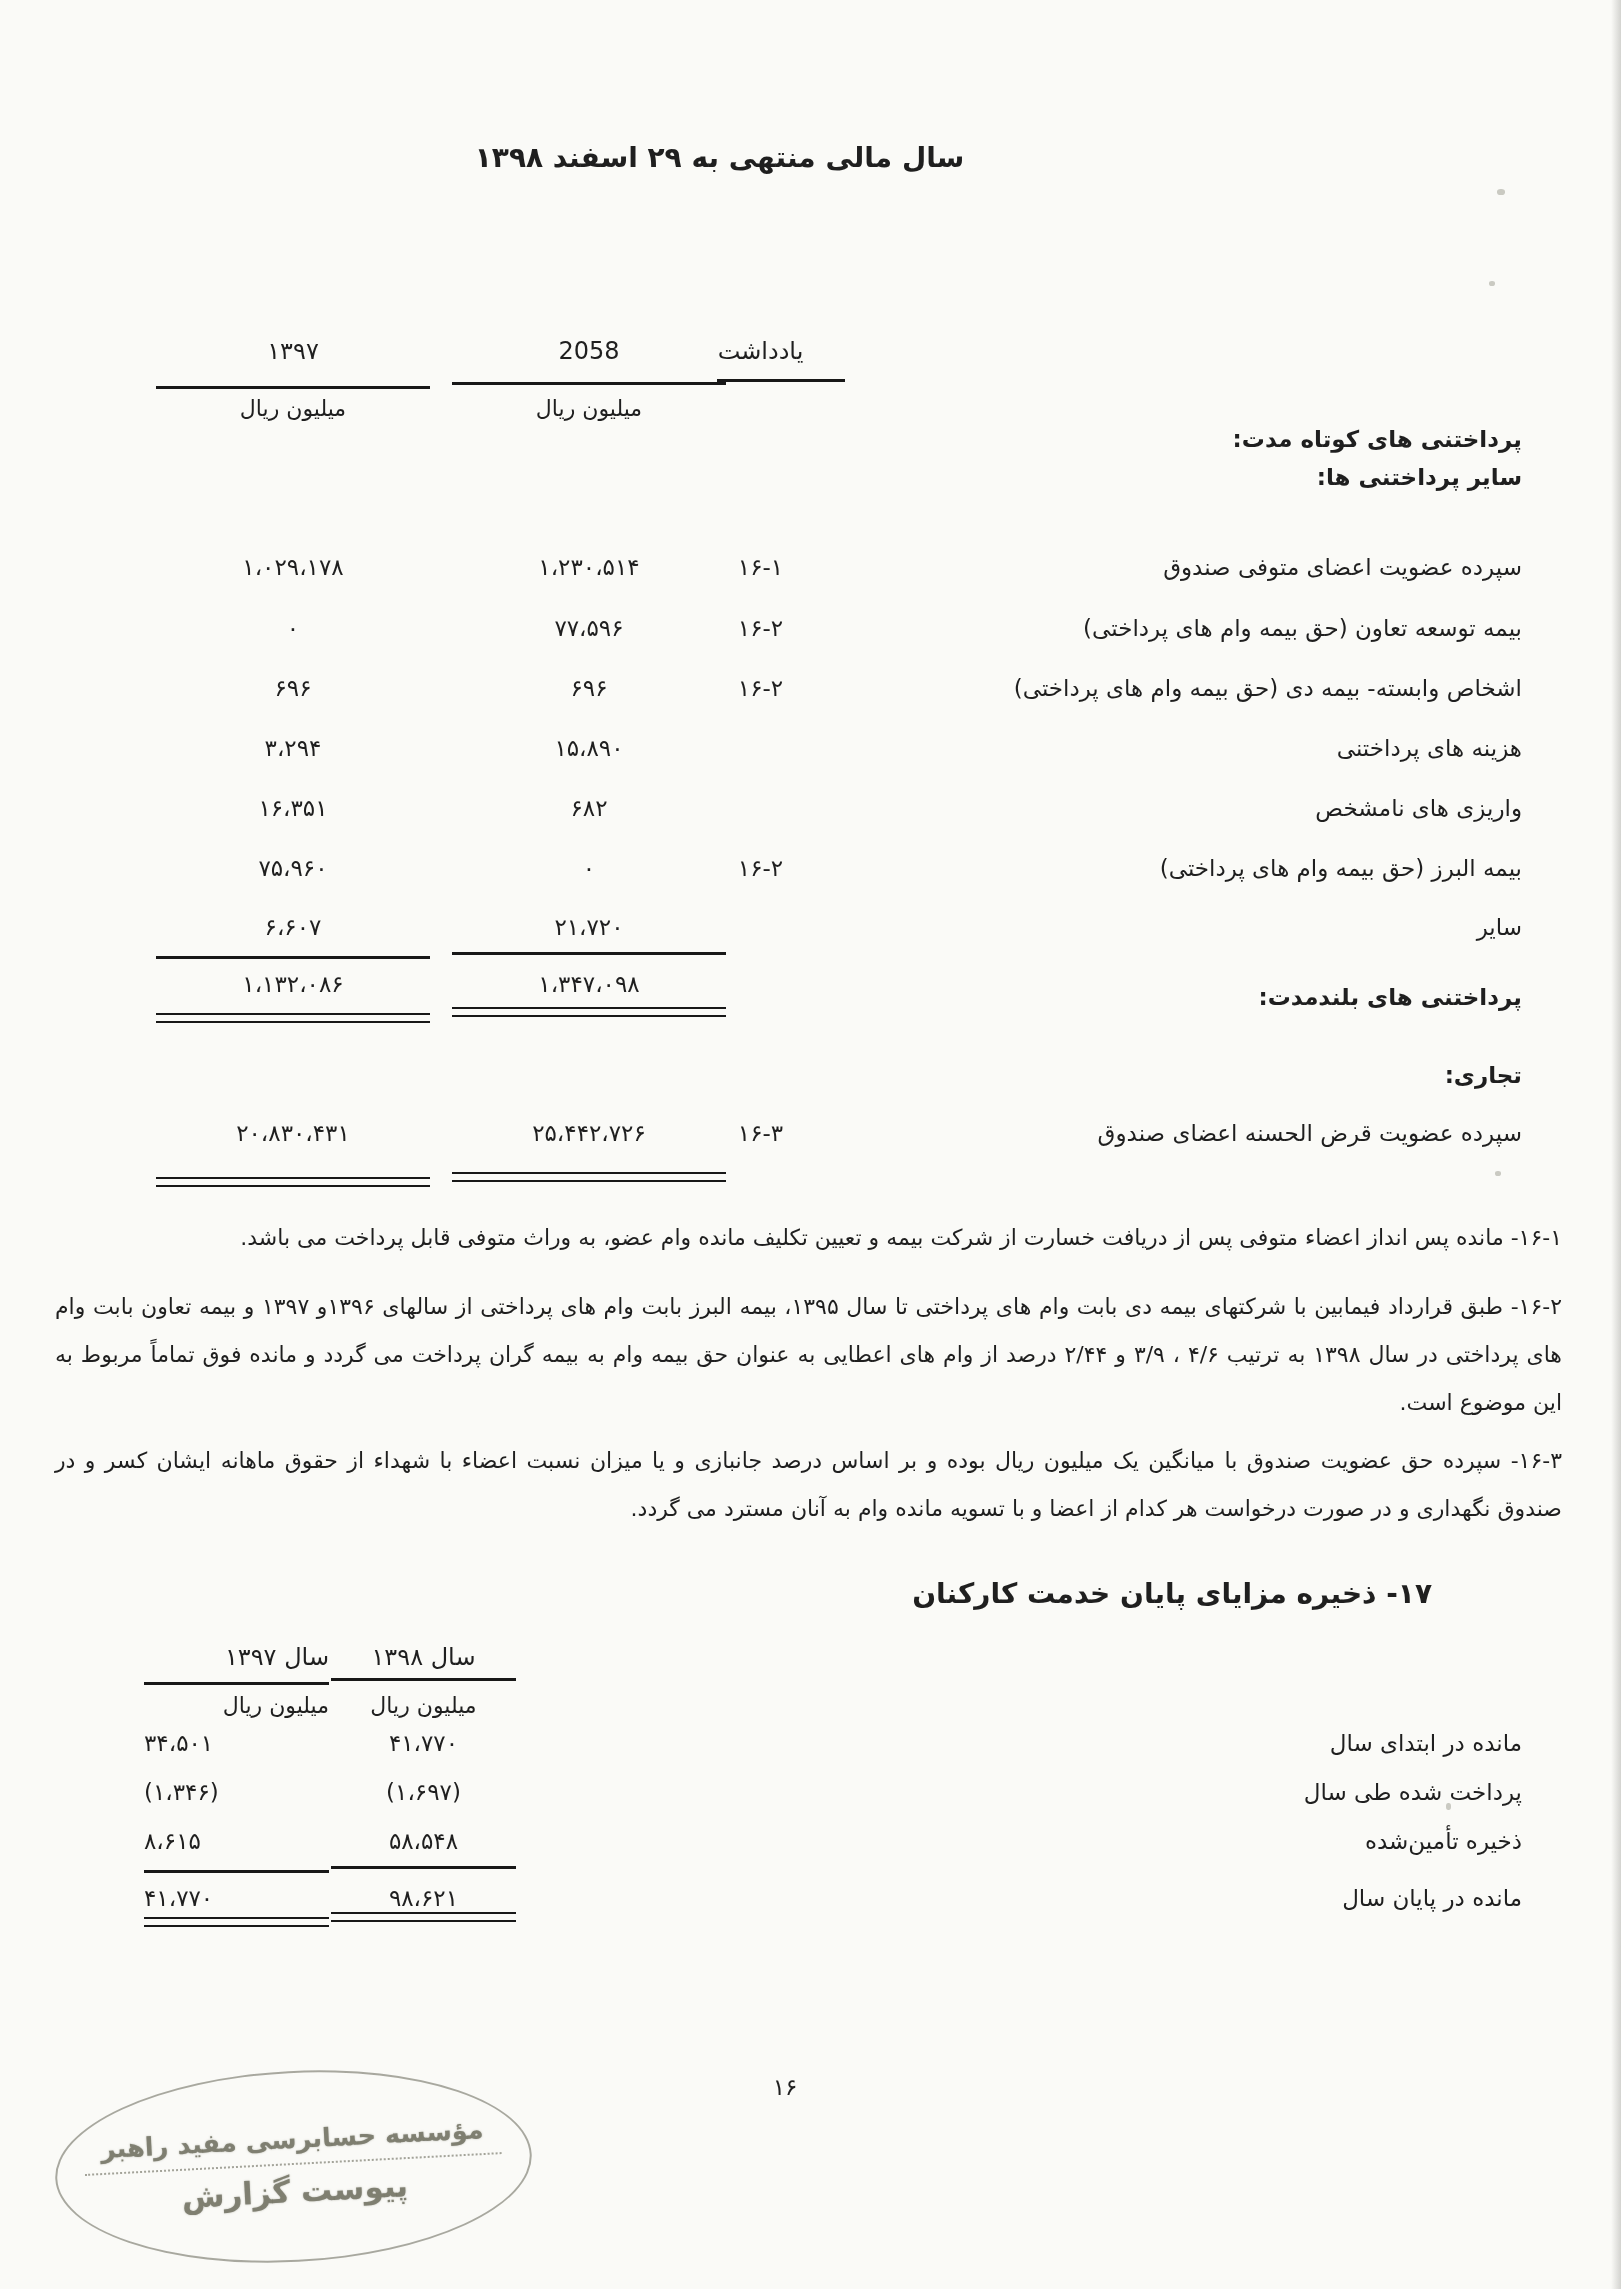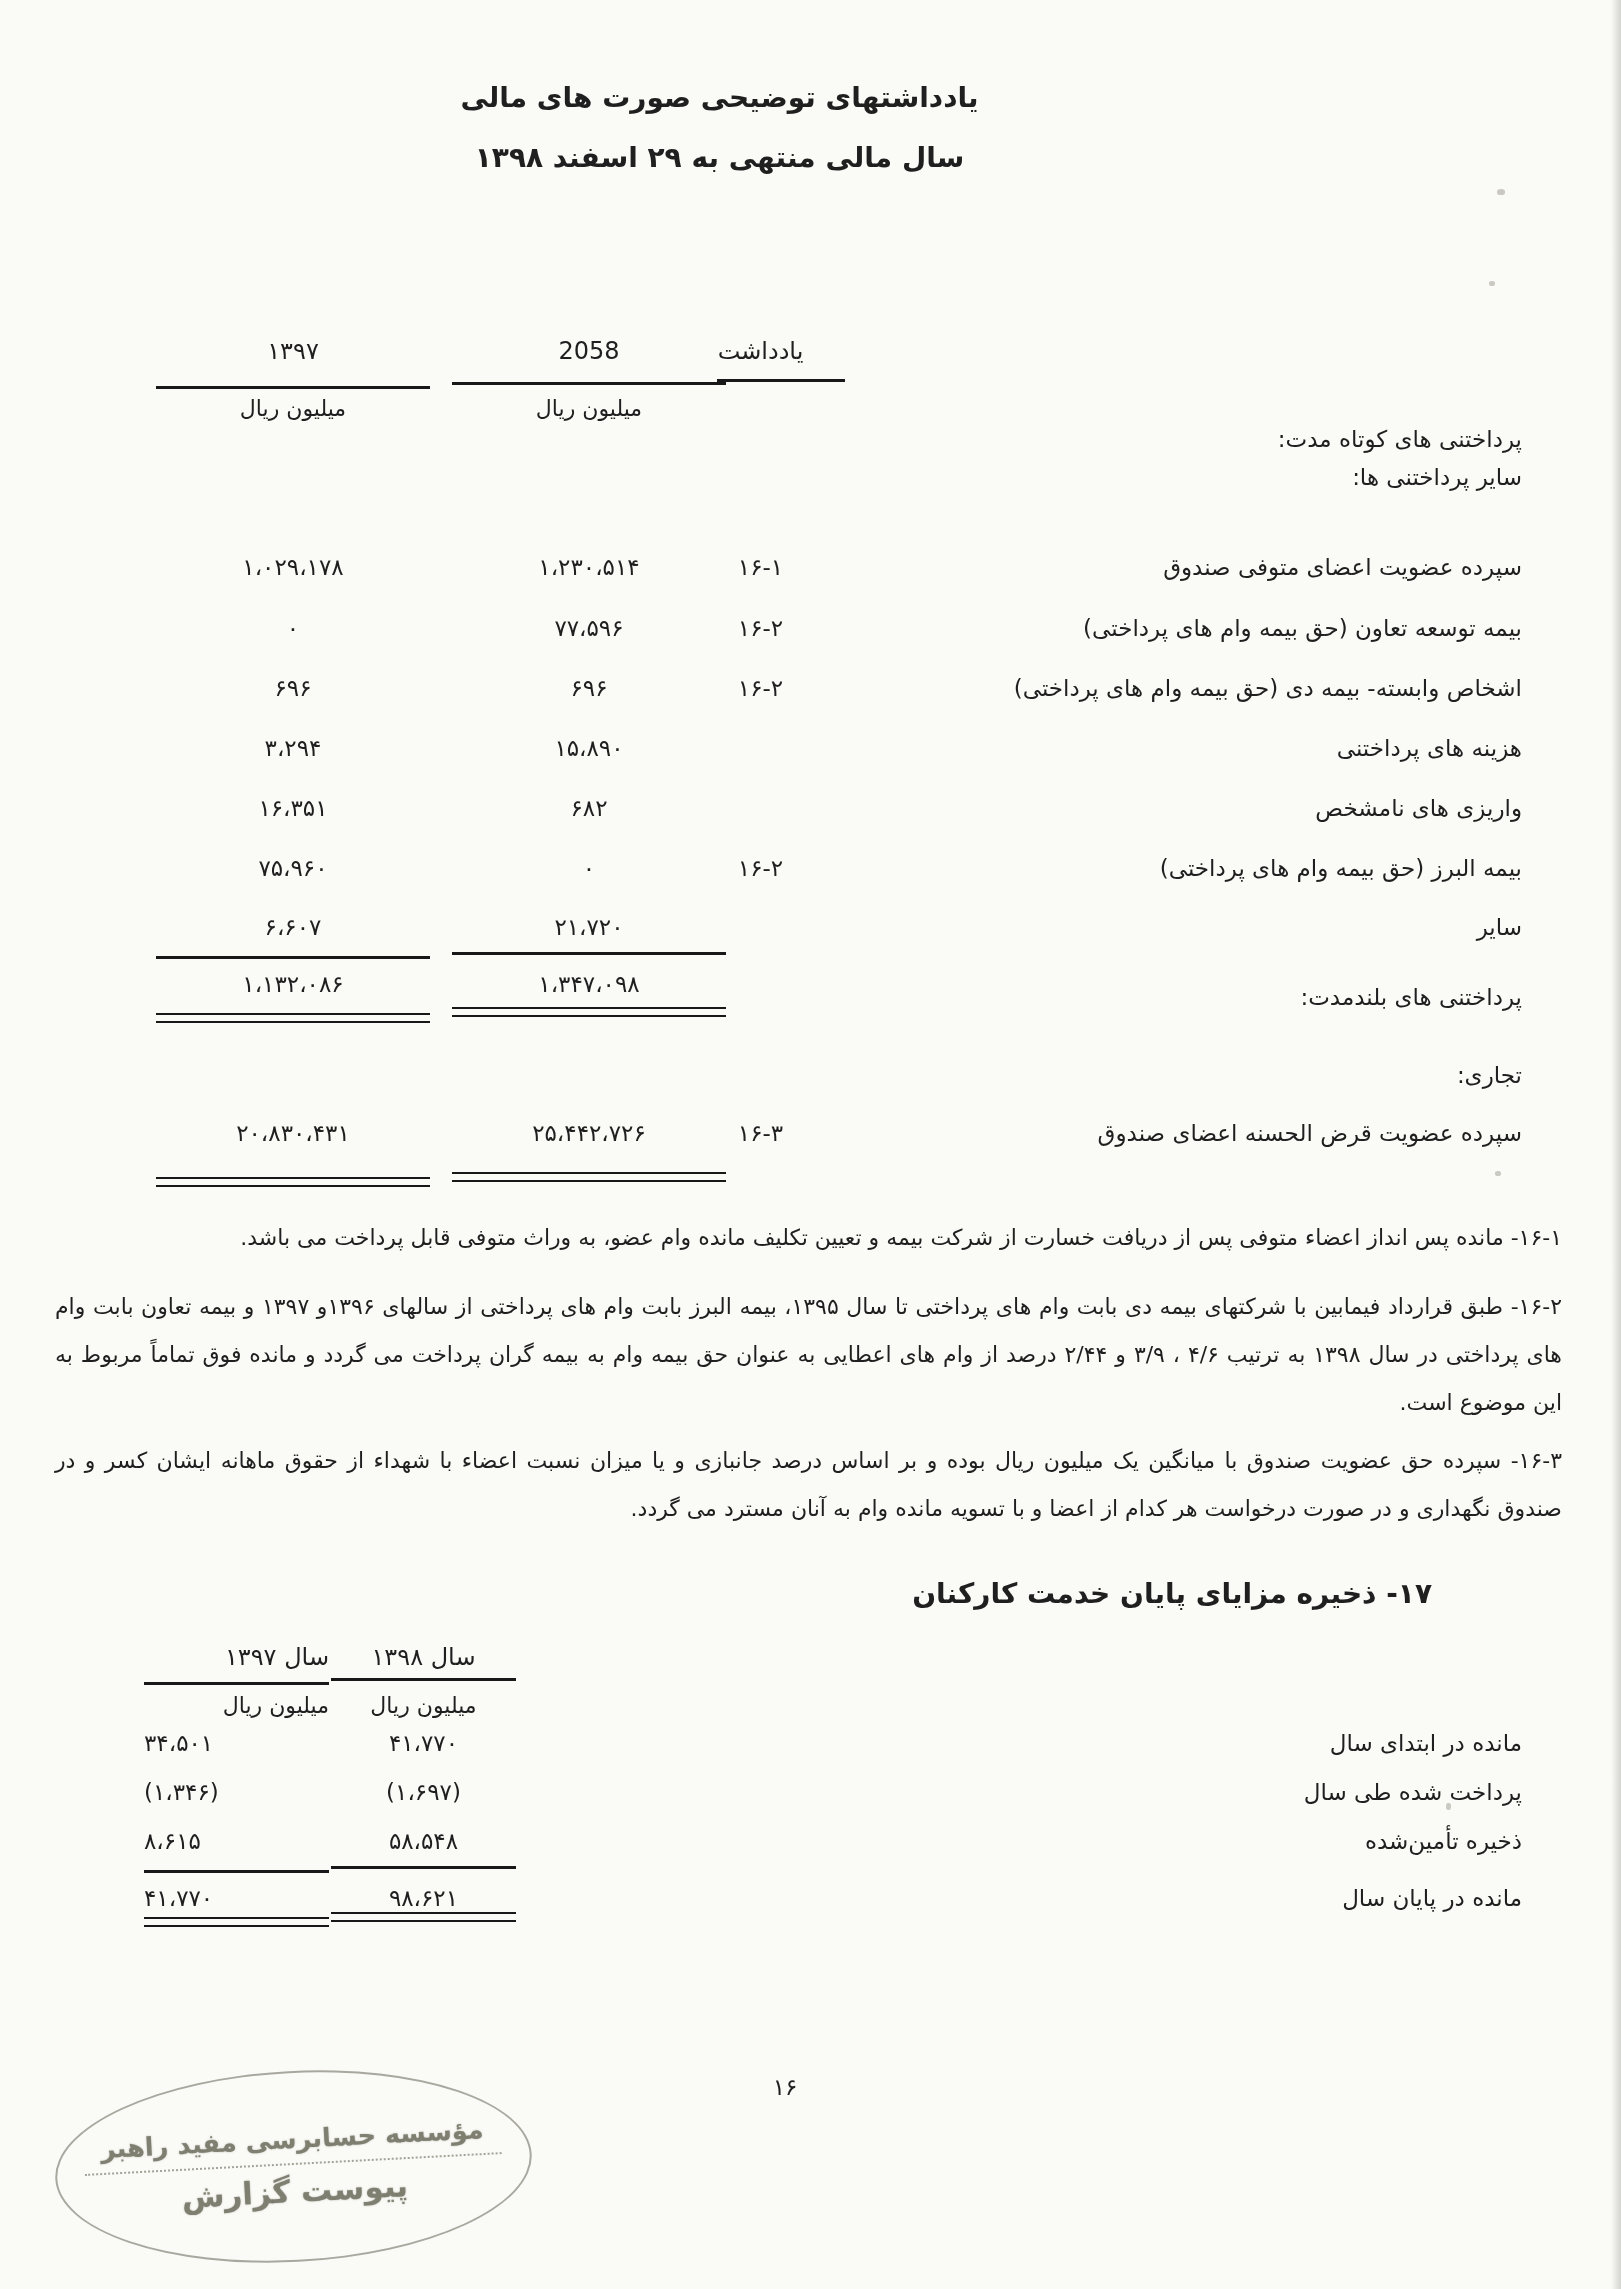--- a/index.html
+++ b/index.html
@@ -11,21 +11,21 @@
     color:#1f1f1f;
     overflow:hidden;
     direction:rtl;
   }
   .abs{position:absolute;}
   
   .hdr{left:322px;width:795px;text-align:center;font-weight:bold;font-size:28px;white-space:nowrap;}
   
   .sec-title{right:189px;font-weight:bold;font-size:28px;white-space:nowrap;}
   
-  .subhead{right:99px;font-weight:normal;font-size:23px;white-space:nowrap;margin-left:36px;}
+  .subhead{right:99px;font-weight:bold;font-size:23px;white-space:nowrap;margin-left:36px;}
   
   .row{left:0;right:0;height:40px;font-size:23px;}
   .lb{position:absolute;right:99px;top:0;text-align:right;white-space:nowrap;}
   .c97{position:absolute;left:156px;width:274px;top:0;text-align:center;}
   .c98{position:absolute;left:452px;width:274px;top:0;text-align:center;}
   .cn {position:absolute;left:692px;width:137px;top:0;text-align:center;}
   
   .c97b{position:absolute;left:144px;width:185px;top:0;}
   .c98b{position:absolute;left:331px;width:185px;top:0;text-align:center;}
   .hdr-col{font-size:24px;}
@@ -59,21 +59,20 @@
   .speck{position:absolute;border-radius:50%;background:#9a9a8e;opacity:.5;}
   .edge{position:absolute;top:0;bottom:0;left:1611px;width:10.4px;
         background:linear-gradient(to right,rgba(0,0,0,0),rgba(110,110,105,.28));}
   .num{direction:ltr;unicode-bidi:isolate;}
 </style>
 </head>
 <body>
 
 <div class="page">
 
-  <div class="abs hdr" style="top:81px">یادداشتهای توضیحی صورت های مالی</div>
   <div class="abs hdr" style="top:141px">سال مالی منتهی به ۲۹ اسفند ۱۳۹۸</div>
 
 
   <div class="abs row hdr-col" style="top:337px">
     <span class="cn">یادداشت</span>
     <span class="c98">2058</span>
     <span class="c97">۱۳۹۷</span>
   </div>
   <div class="abs rule un" style="top:379px"></div>
   <div class="abs rule u98" style="top:382px"></div>

